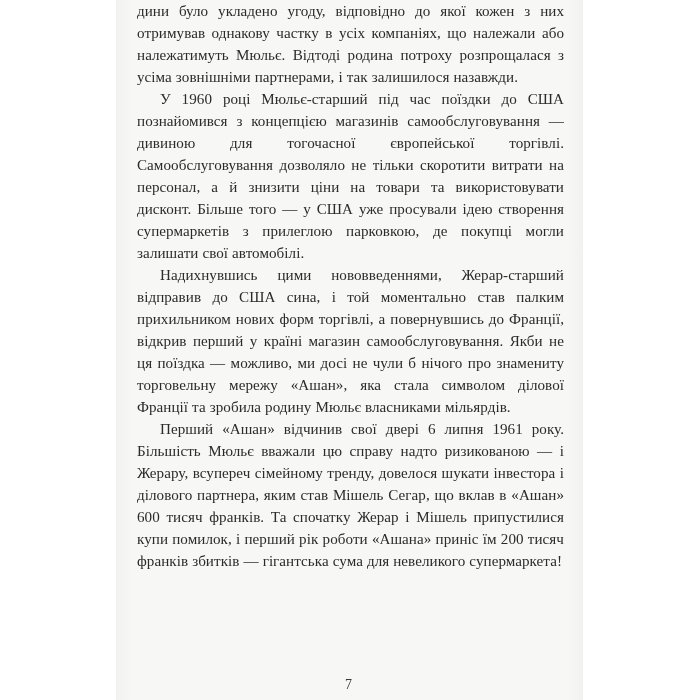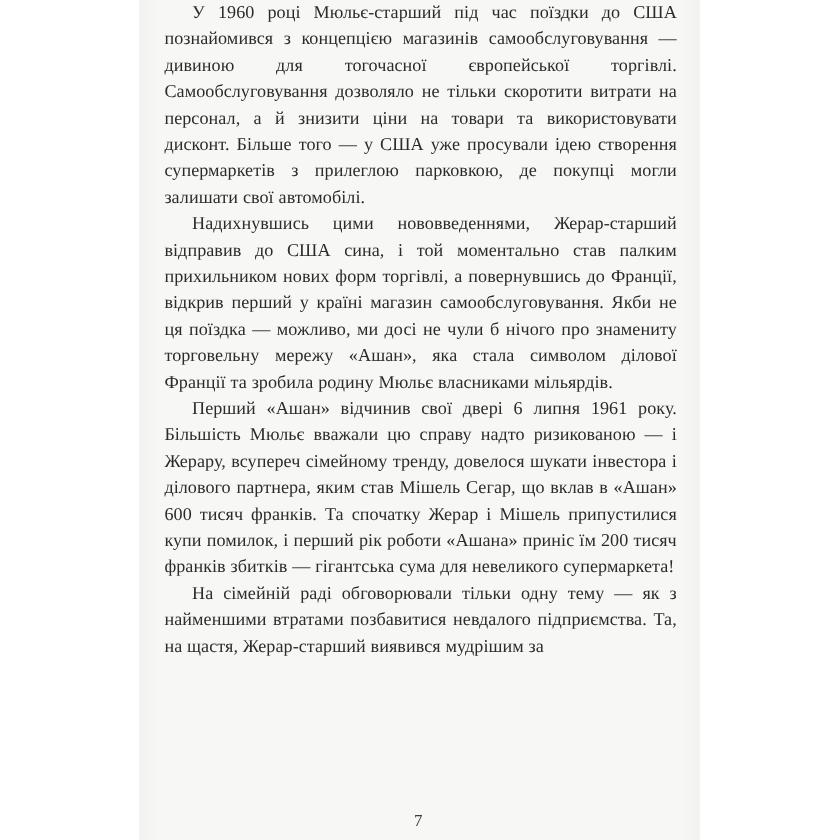--- a/index.html
+++ b/index.html
@@ -90,21 +90,21 @@
   }
 </style>
 </head>
 <body>
 
 <div class="viewport">
 
   <div class="page-sheet"></div>
 
   <div class="text-column">
+    <p class="body-paragraph first-partial">дини було укладено угоду, відповідно до якої кожен з них отримував однакову частку в усіх компаніях, що належали або належатимуть Мюльє. Відтоді родина потроху розпрощалася з усіма зовнішніми партнерами, і так залишилося назавжди.</p>
     <p class="body-paragraph">У 1960 році Мюльє-старший під час поїздки до США познайомився з концепцією магазинів самообслуговування — дивиною для тогочасної європейської торгівлі. Самообслуговування дозволяло не тільки скоротити витрати на персонал, а й знизити ціни на товари та використовувати дисконт. Більше того — у США уже просували ідею створення супермаркетів з прилеглою парковкою, де покупці могли залишати свої автомобілі.</p>
     <p class="body-paragraph">Надихнувшись цими нововведеннями, Жерар-старший відправив до США сина, і той моментально став палким прихильником нових форм торгівлі, а повернувшись до Франції, відкрив перший у країні магазин самообслуговування. Якби не ця поїздка — можливо, ми досі не чули б нічого про знамениту торговельну мережу «Ашан», яка стала символом ділової Франції та зробила родину Мюльє власниками мільярдів.</p>
     <p class="body-paragraph">Перший «Ашан» відчинив свої двері 6 липня 1961 року. Більшість Мюльє вважали цю справу надто ризикованою — і Жерару, всупереч сімейному тренду, довелося шукати інвестора і ділового партнера, яким став Мішель Сегар, що вклав в «Ашан» 600 тисяч франків. Та спочатку Жерар і Мішель припустилися купи помилок, і перший рік роботи «Ашана» приніс їм 200 тисяч франків збитків — гігантська сума для невеликого супермаркета!</p>
-    <p class="body-paragraph">На сімейній раді обговорювали тільки одну тему — як з найменшими втратами позбавитися невдалого підприємства. Та, на щастя, Жерар-старший виявився мудрішим за</p>
   </div>
 
   <div class="page-number">7</div>
 
 </div>
 
 </body></html>

